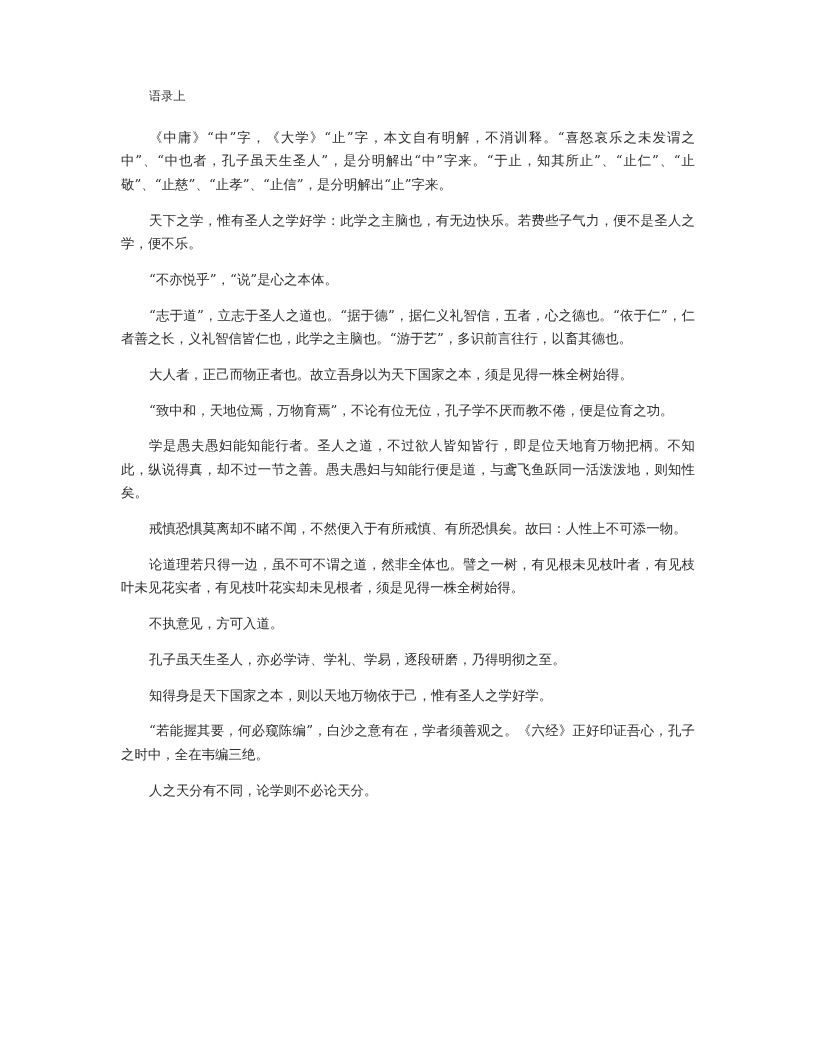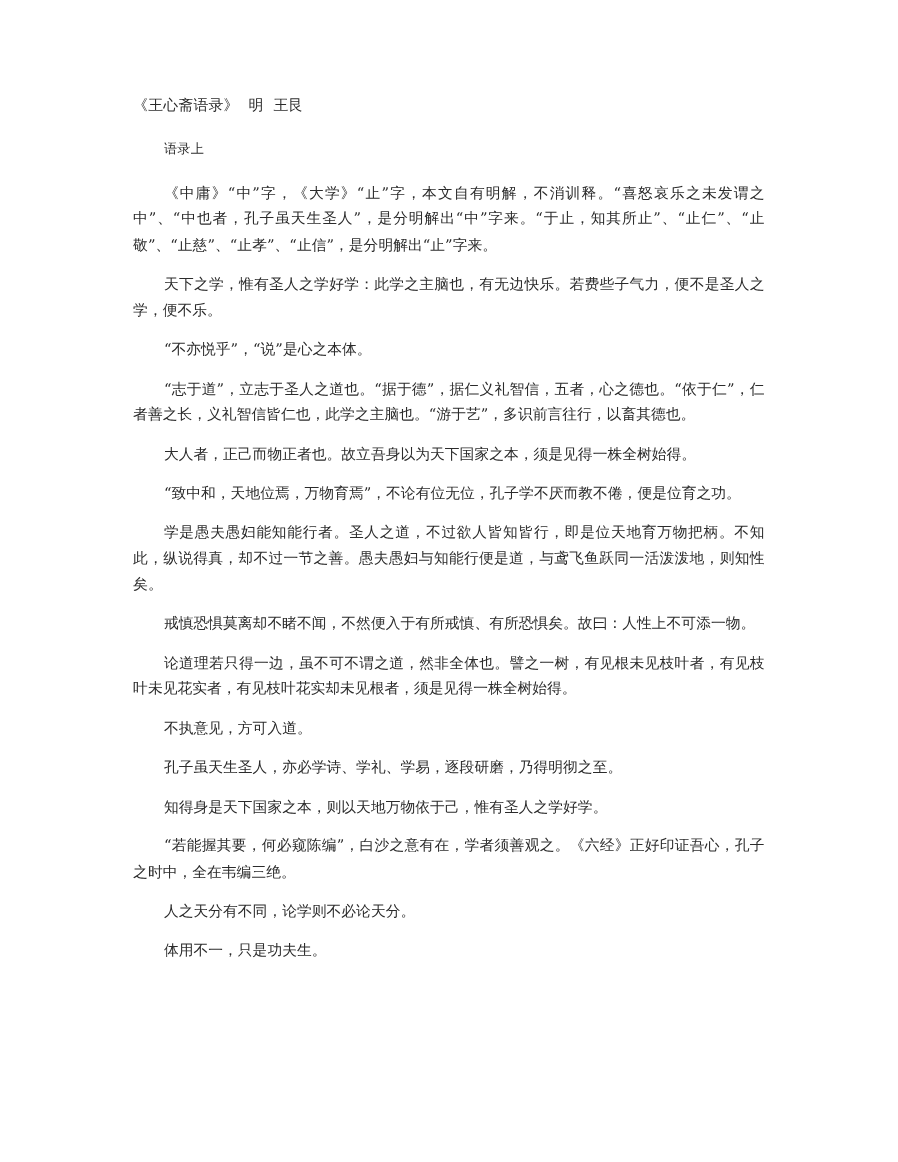--- a/index.html
+++ b/index.html
@@ -70,34 +70,32 @@
   }
 
   
 </style>
 </head>
 <body>
 
 <div class="page">
   <div class="content">
 
-    <div class="doc-title">《王心斋语录》  明  王艮</div>
 
     <div class="section-heading">语录上</div>
 
     <div class="para">《中庸》“中”字，《大学》“止”字，本文自有明解，不消训释。“喜怒哀乐之未发谓之中”、“中也者，孔子虽天生圣人”，是分明解出“中”字来。“于止，知其所止”、“止仁”、“止敬”、“止慈”、“止孝”、“止信”，是分明解出“止”字来。</div>
     <div class="para">天下之学，惟有圣人之学好学：此学之主脑也，有无边快乐。若费些子气力，便不是圣人之学，便不乐。</div>
     <div class="para">“不亦悦乎”，“说”是心之本体。</div>
     <div class="para">“志于道”，立志于圣人之道也。“据于德”，据仁义礼智信，五者，心之德也。“依于仁”，仁者善之长，义礼智信皆仁也，此学之主脑也。“游于艺”，多识前言往行，以畜其德也。</div>
     <div class="para">大人者，正己而物正者也。故立吾身以为天下国家之本，须是见得一株全树始得。</div>
     <div class="para">“致中和，天地位焉，万物育焉”，不论有位无位，孔子学不厌而教不倦，便是位育之功。</div>
     <div class="para">学是愚夫愚妇能知能行者。圣人之道，不过欲人皆知皆行，即是位天地育万物把柄。不知此，纵说得真，却不过一节之善。愚夫愚妇与知能行便是道，与鸢飞鱼跃同一活泼泼地，则知性矣。</div>
     <div class="para">戒慎恐惧莫离却不睹不闻，不然便入于有所戒慎、有所恐惧矣。故曰：人性上不可添一物。</div>
     <div class="para">论道理若只得一边，虽不可不谓之道，然非全体也。譬之一树，有见根未见枝叶者，有见枝叶未见花实者，有见枝叶花实却未见根者，须是见得一株全树始得。</div>
     <div class="para">不执意见，方可入道。</div>
     <div class="para">孔子虽天生圣人，亦必学诗、学礼、学易，逐段研磨，乃得明彻之至。</div>
     <div class="para">知得身是天下国家之本，则以天地万物依于己，惟有圣人之学好学。</div>
     <div class="para">“若能握其要，何必窥陈编”，白沙之意有在，学者须善观之。《六经》正好印证吾心，孔子之时中，全在韦编三绝。</div>
     <div class="para">人之天分有不同，论学则不必论天分。</div>
-    <div class="para">体用不一，只是功夫生。</div>
 
   </div>
 </div>
 
 </body></html>

